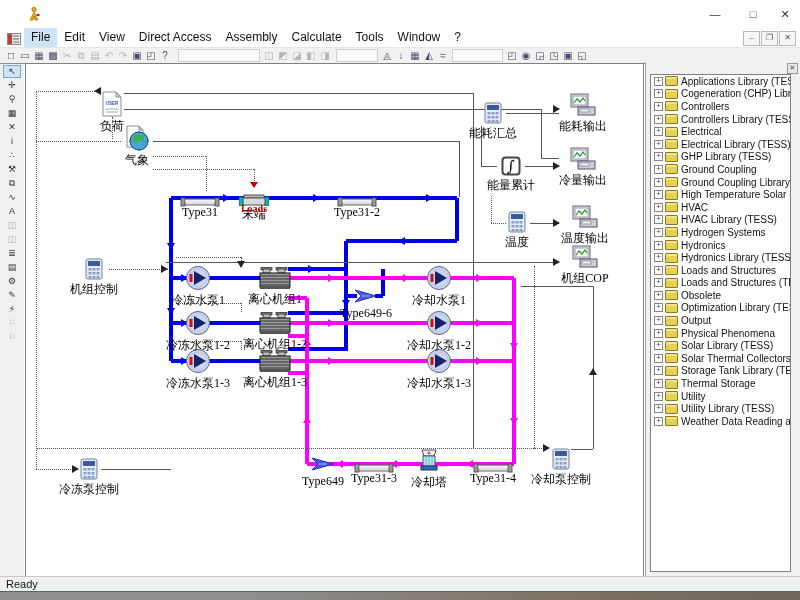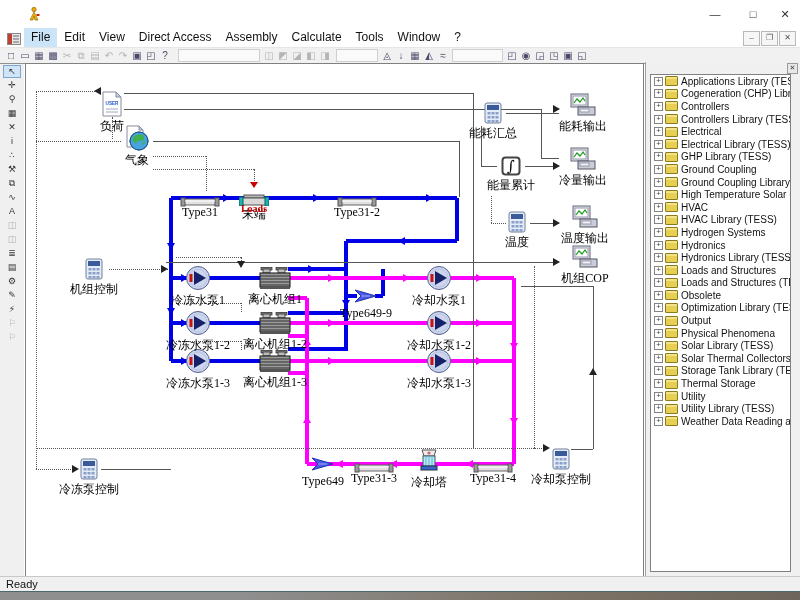--- a/index.html
+++ b/index.html
@@ -403,21 +403,21 @@
         <line x1="2" y1="13" x2="32" y2="13" stroke="#333"></line>
         <line x1="2" y1="16" x2="32" y2="16" stroke="#333"></line>
         <line x1="2" y1="19" x2="32" y2="19" stroke="#333"></line>
         <rect x="2" y="21" width="30" height="2" fill="#555"></rect>
       </svg></div>
     <div class="node-label" style="left: 249px; top: 227px;">离心机组1</div>
     <div class="node" style="left: 328px; top: 223px;"><svg width="24" height="18" viewBox="0 0 24 18">
         <polygon points="1,3 22,9 1,15 7,9" fill="#4a5ae8" stroke="#2030b0"></polygon>
         <line x1="7" y1="9" x2="16" y2="9" stroke="#9aa8f8"></line>
       </svg></div>
-    <div class="node-label" style="left: 340px; top: 242px;">Type649-9</div>
+    <div class="node-label" style="left: 340px; top: 242px;">Type649-6</div>
     <div class="node" style="left: 400px; top: 201px;"><svg width="26" height="26" viewBox="0 0 26 26">
         <circle cx="13" cy="13" r="11.5" fill="#ccd6ee" stroke="#55608a"></circle>
         <circle cx="13" cy="13" r="9" fill="none" stroke="#b9c3e0"></circle>
         <polygon points="9,6 21,13 9,20" fill="#16216a"></polygon>
         <rect x="4.5" y="9" width="3" height="8" fill="#cc1111"></rect>
       </svg></div>
     <div class="node-label" style="left: 413px; top: 228px;">冷却水泵1</div>
     <div class="node" style="left: 159px; top: 246px;"><svg width="26" height="26" viewBox="0 0 26 26">
         <circle cx="13" cy="13" r="11.5" fill="#ccd6ee" stroke="#55608a"></circle>
         <circle cx="13" cy="13" r="9" fill="none" stroke="#b9c3e0"></circle>

